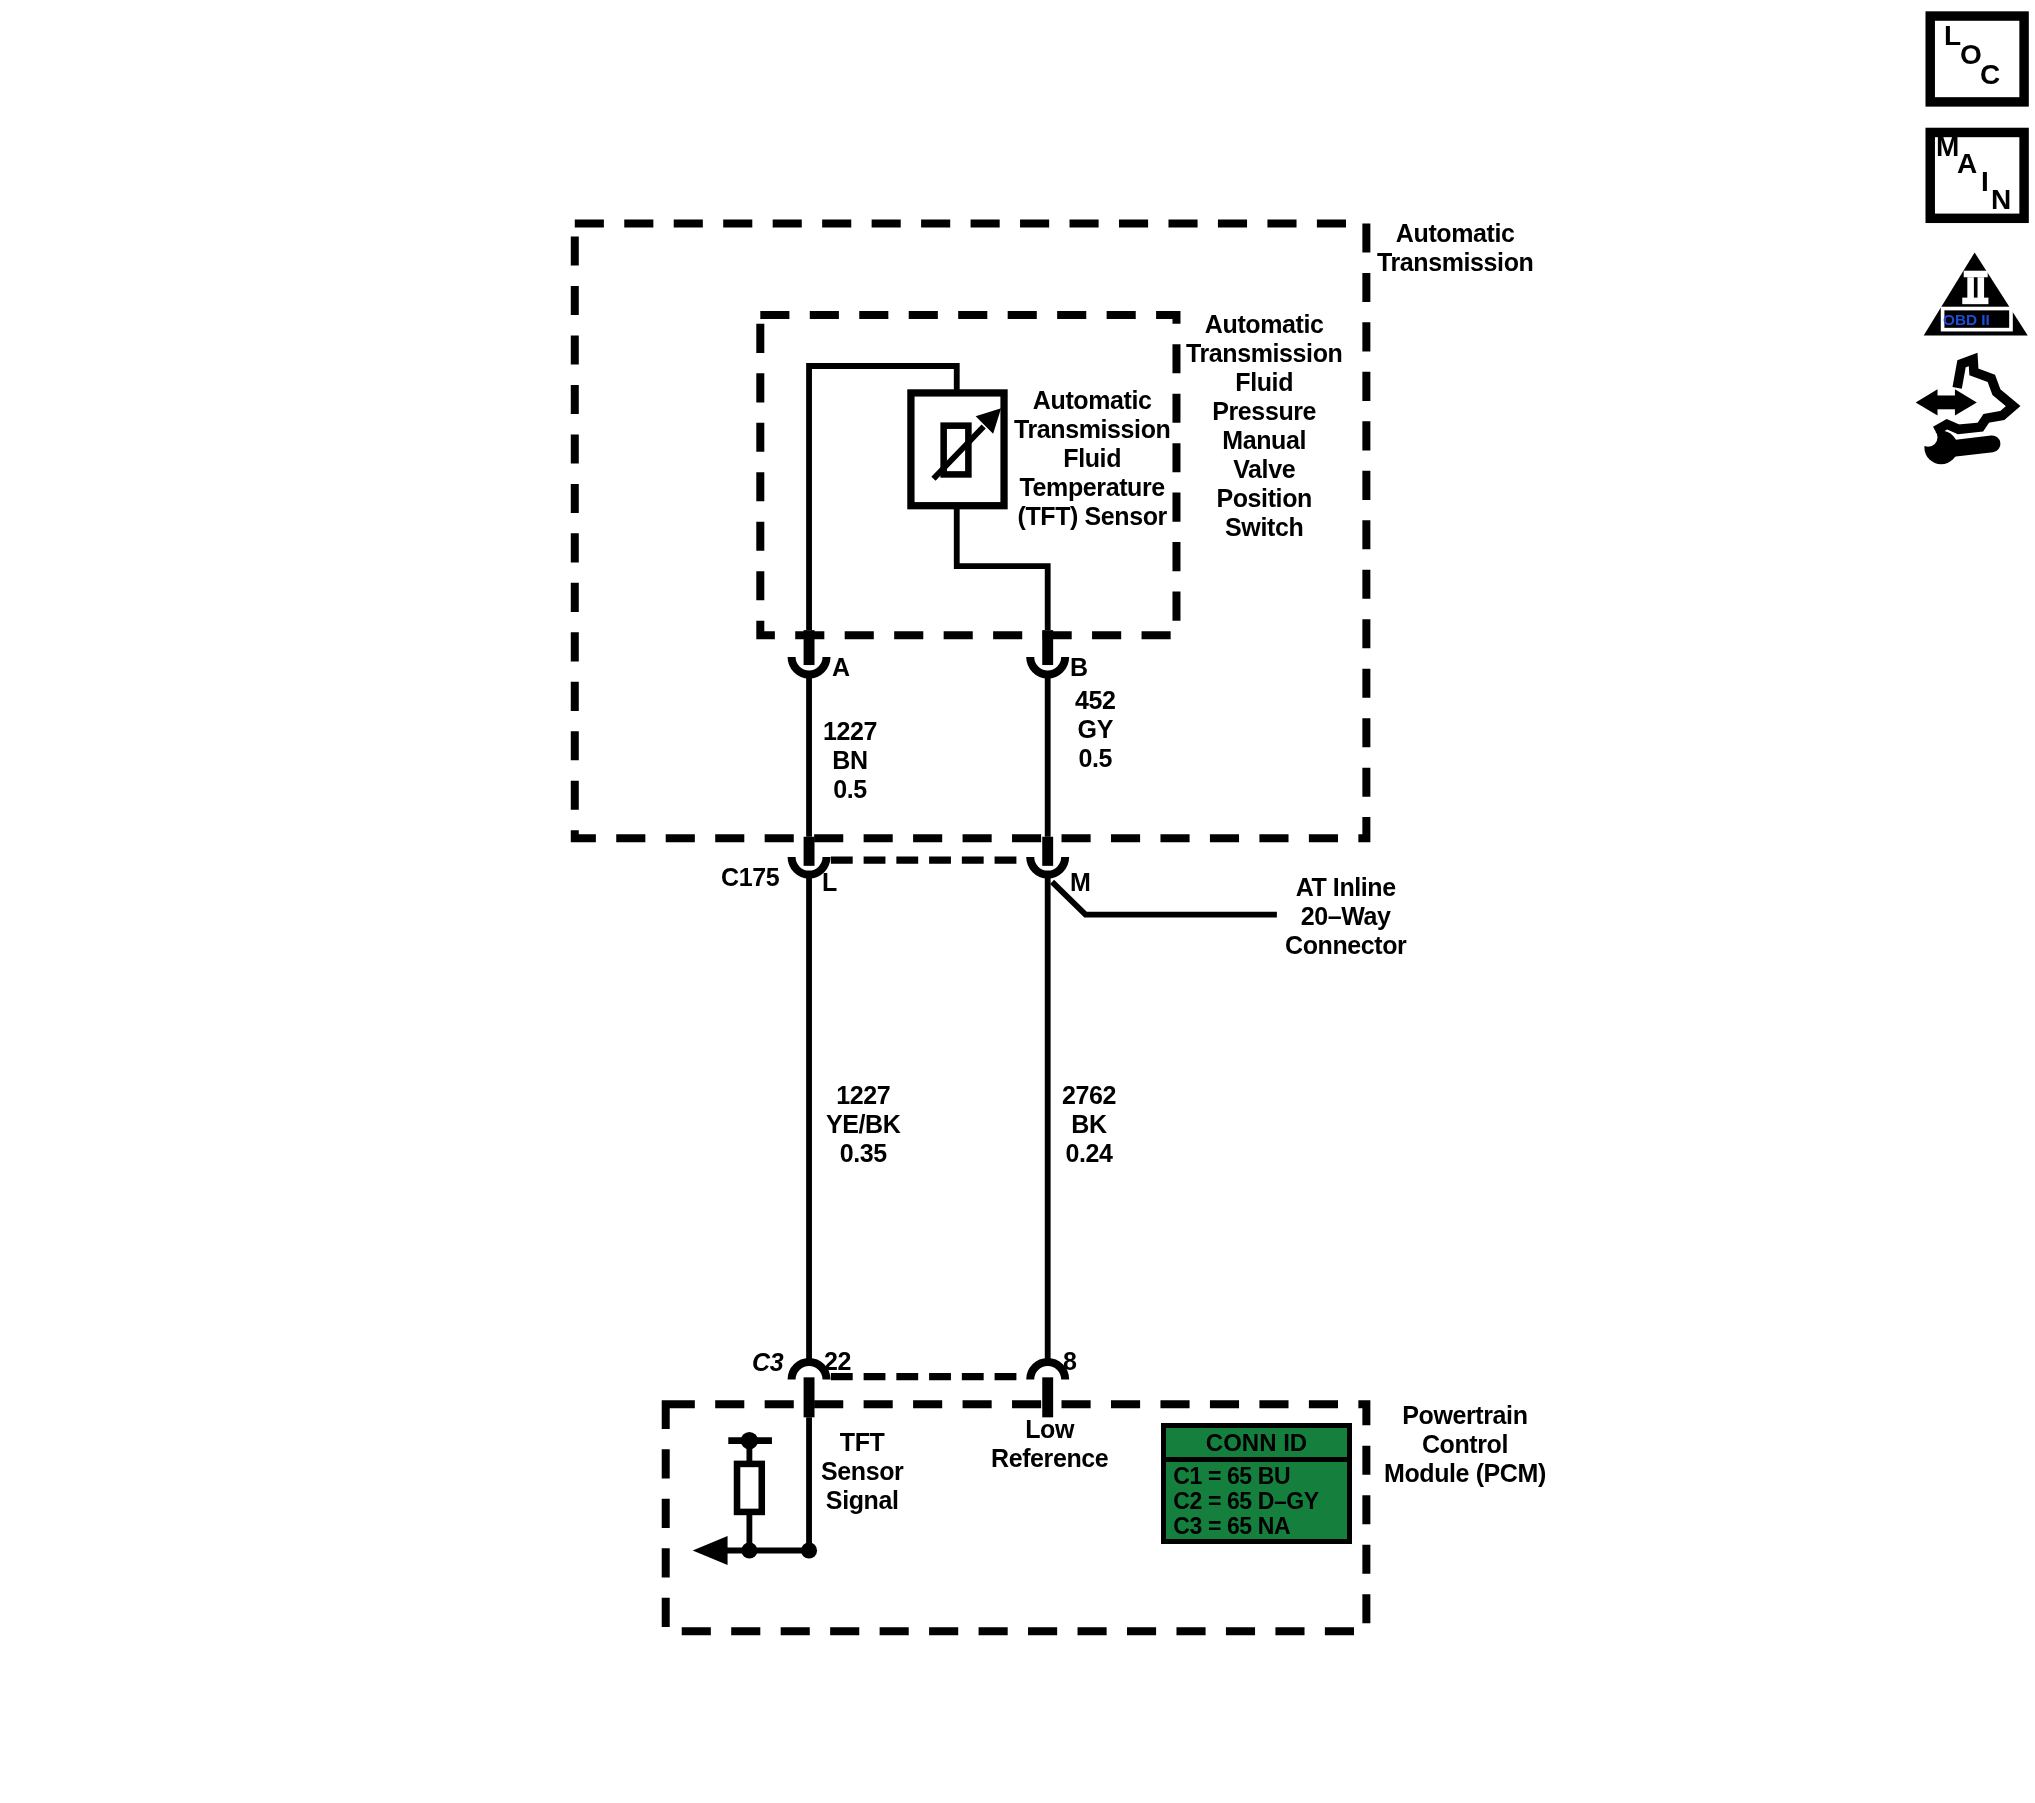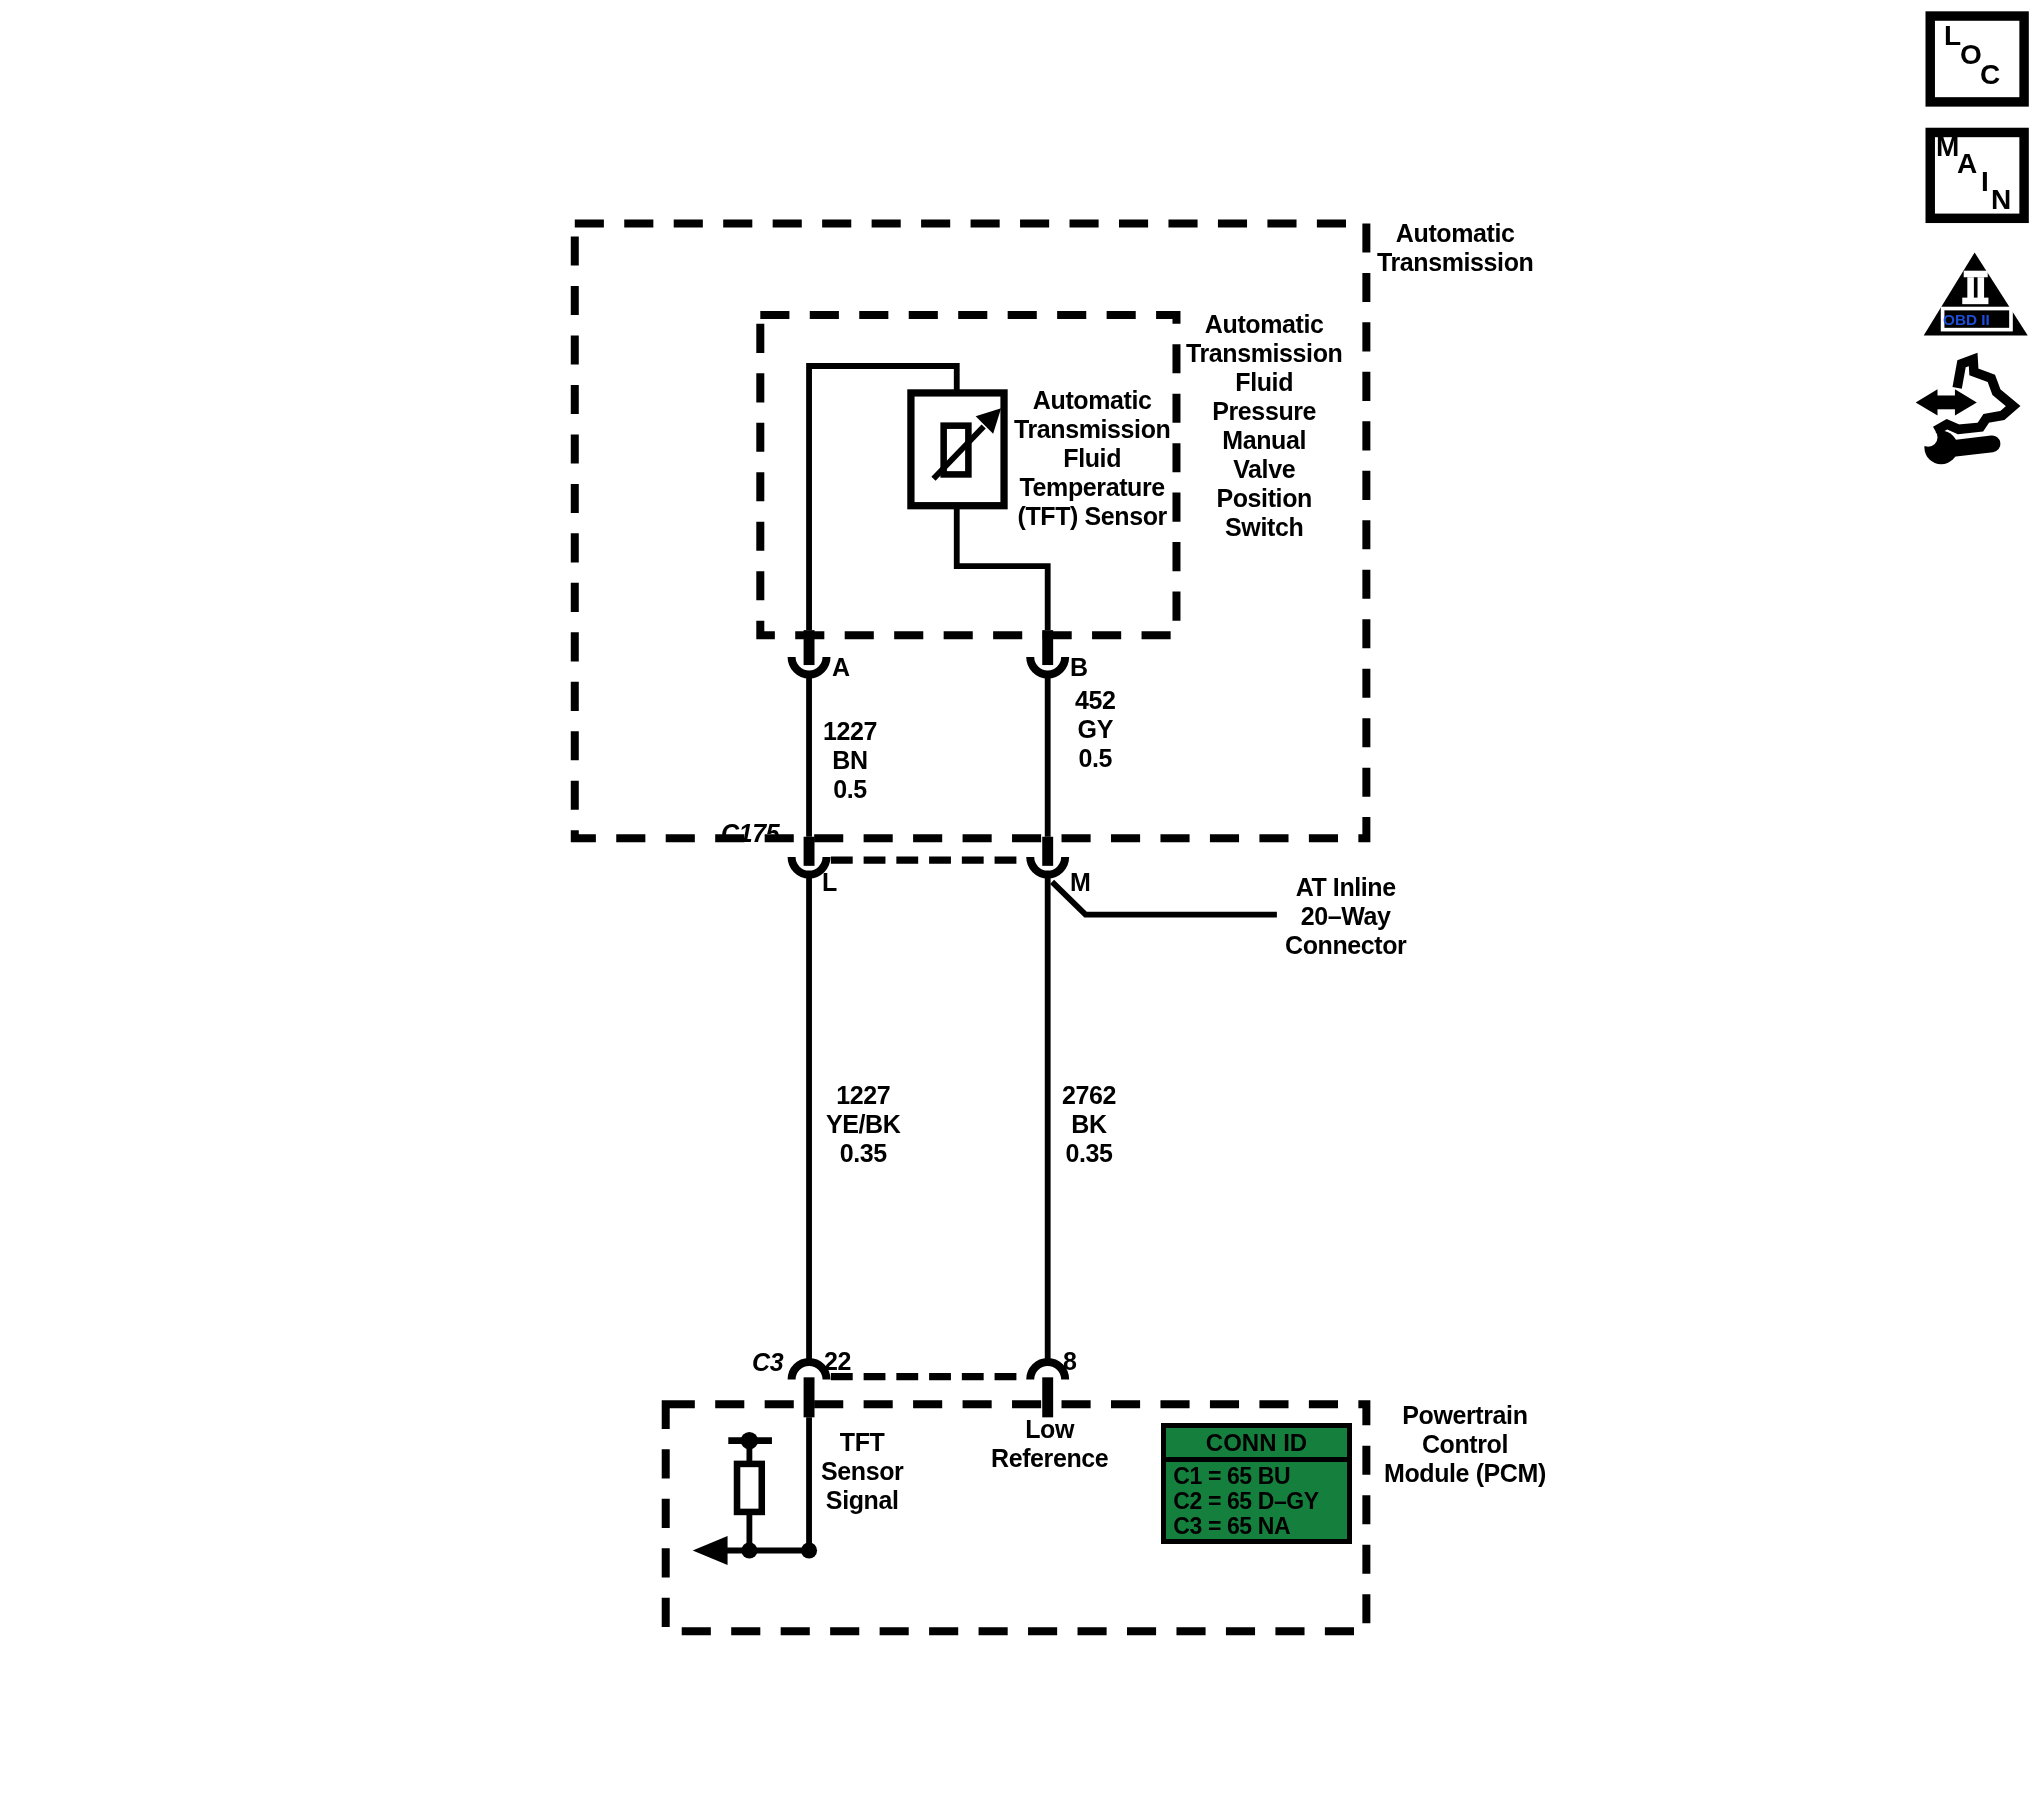--- a/index.html
+++ b/index.html
@@ -115,33 +115,33 @@
   <div class="lbl" style="left:832px; top:653px;">A</div>
   <div class="lbl" style="left:1070px; top:653px;">B</div>
 
   <div class="lbl" style="left:823px; top:717px;">1227
 BN
 0.5</div>
   <div class="lbl" style="left:1057px; top:686px;margin-left:18px;">452
 GY
 0.5</div>
 
-  <div class="lbl" style="left:721px;  top:819px;font-style:italic;">C175</div>
+  <div class="lbl" style="left:721px;  top:863px;">C175</div>
   <div class="lbl" style="left:822px; top:868px;">L</div>
   <div class="lbl" style="left:1070px; top:868px;">M</div>
   <div class="lbl" style="left:1285px; top:873px;">AT Inline
 20–Way
 Connector</div>
 
   <div class="lbl" style="left:826px; top:1081px;">1227
 YE/BK
 0.35</div>
   <div class="lbl" style="left:1062px; top:1081px;">2762
 BK
-0.35</div>
+0.24</div>
 
   <div class="lbl" style="left:752px; top:1348px;font-style:italic;">C3</div>
   <div class="lbl" style="left:824px; top:1347px;">22</div>
   <div class="lbl" style="left:1063px; top:1347px;">8</div>
 
   <div class="lbl" style="left:821px; top:1428px;">TFT
 Sensor
 Signal</div>
   <div class="lbl" style="left:991px; top:1415px;">Low
 Reference</div>

